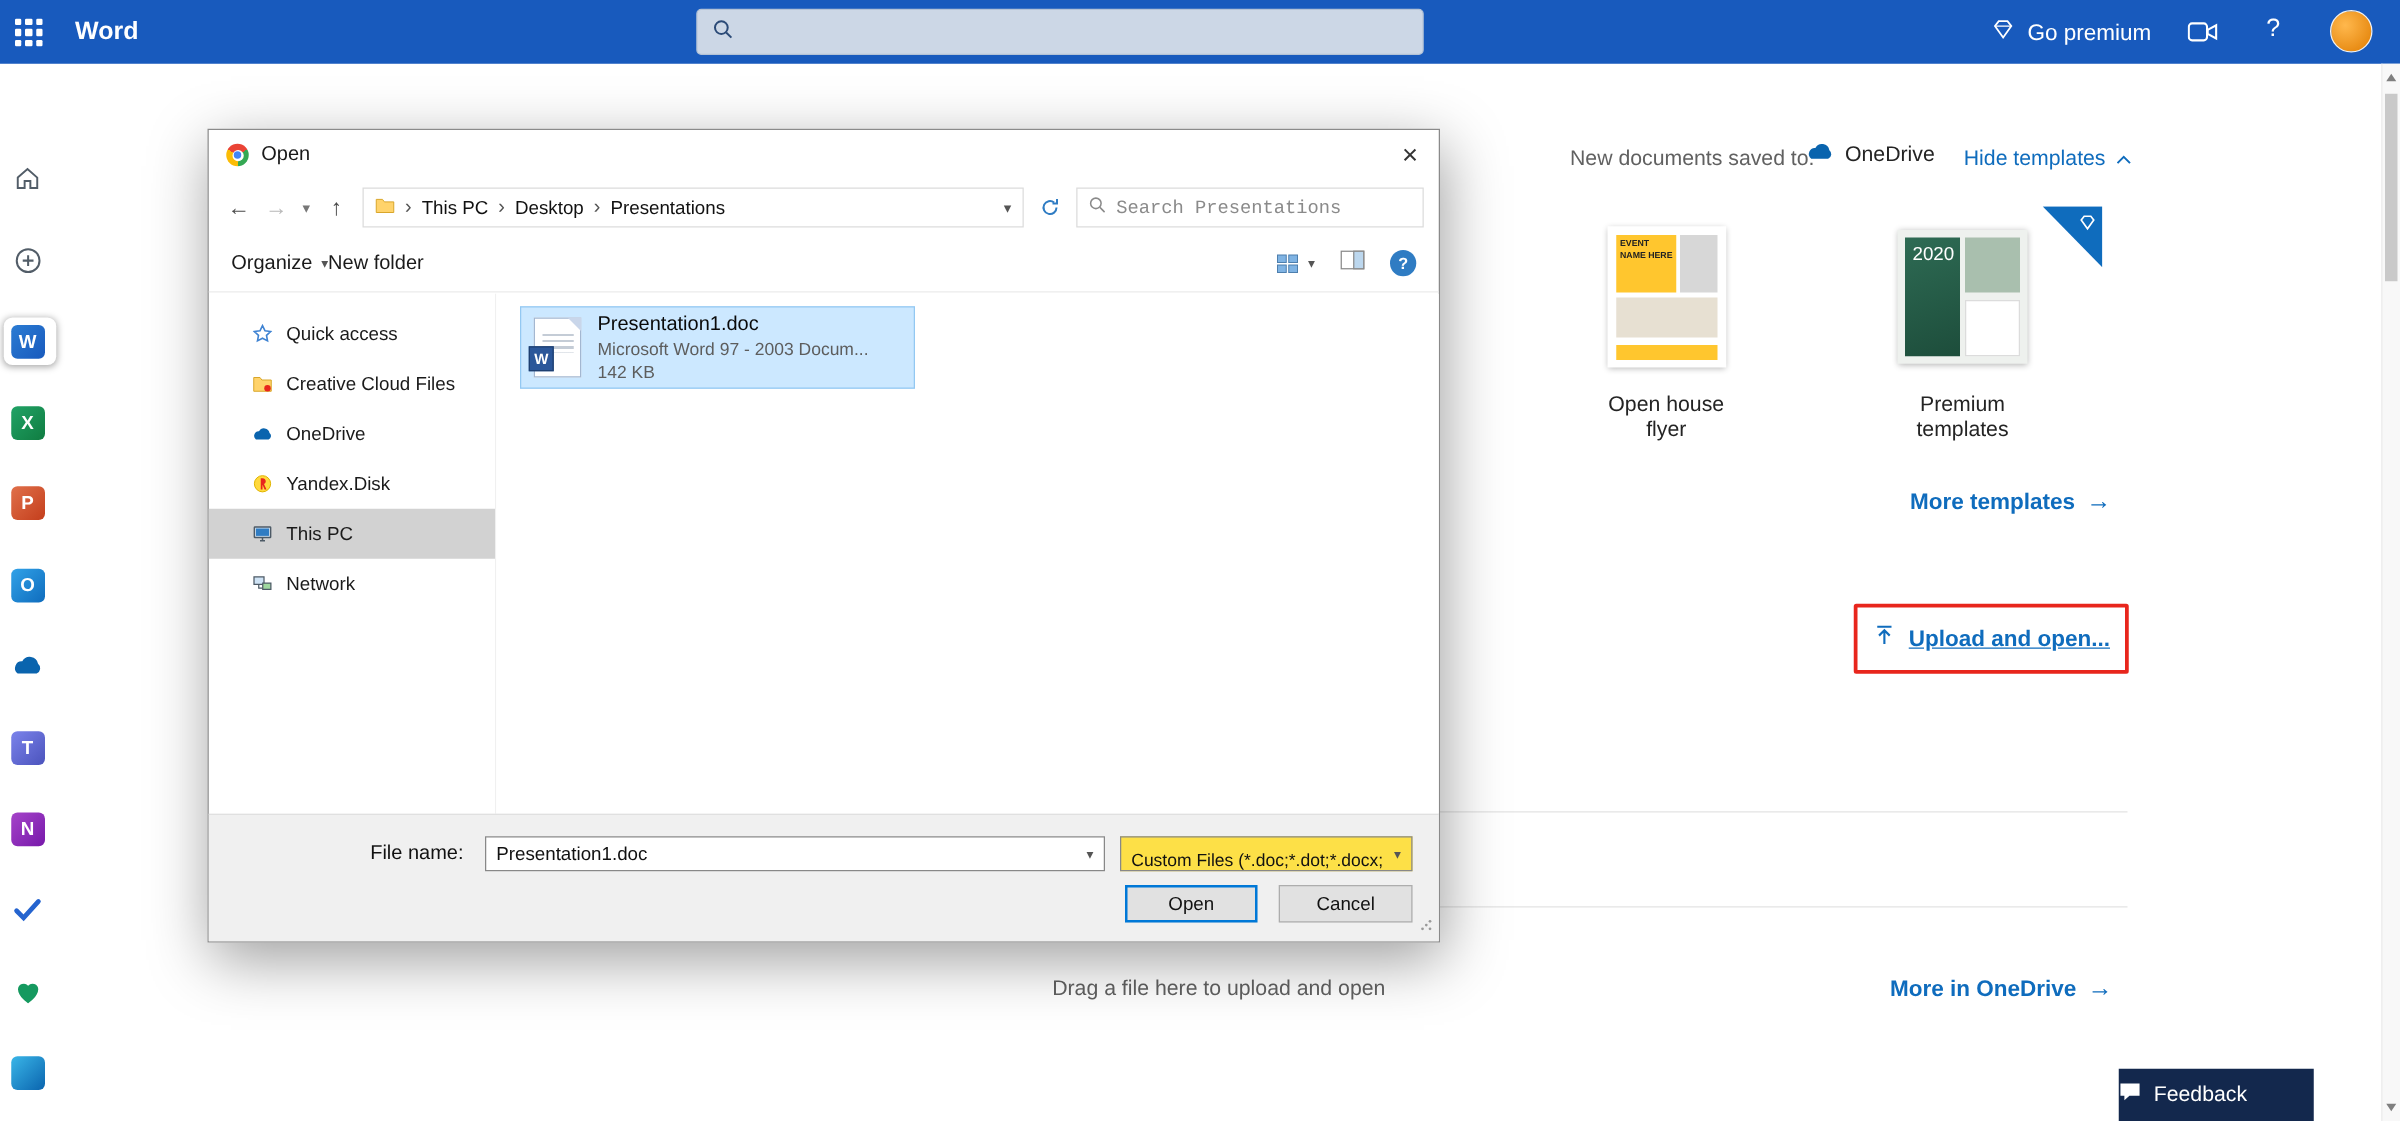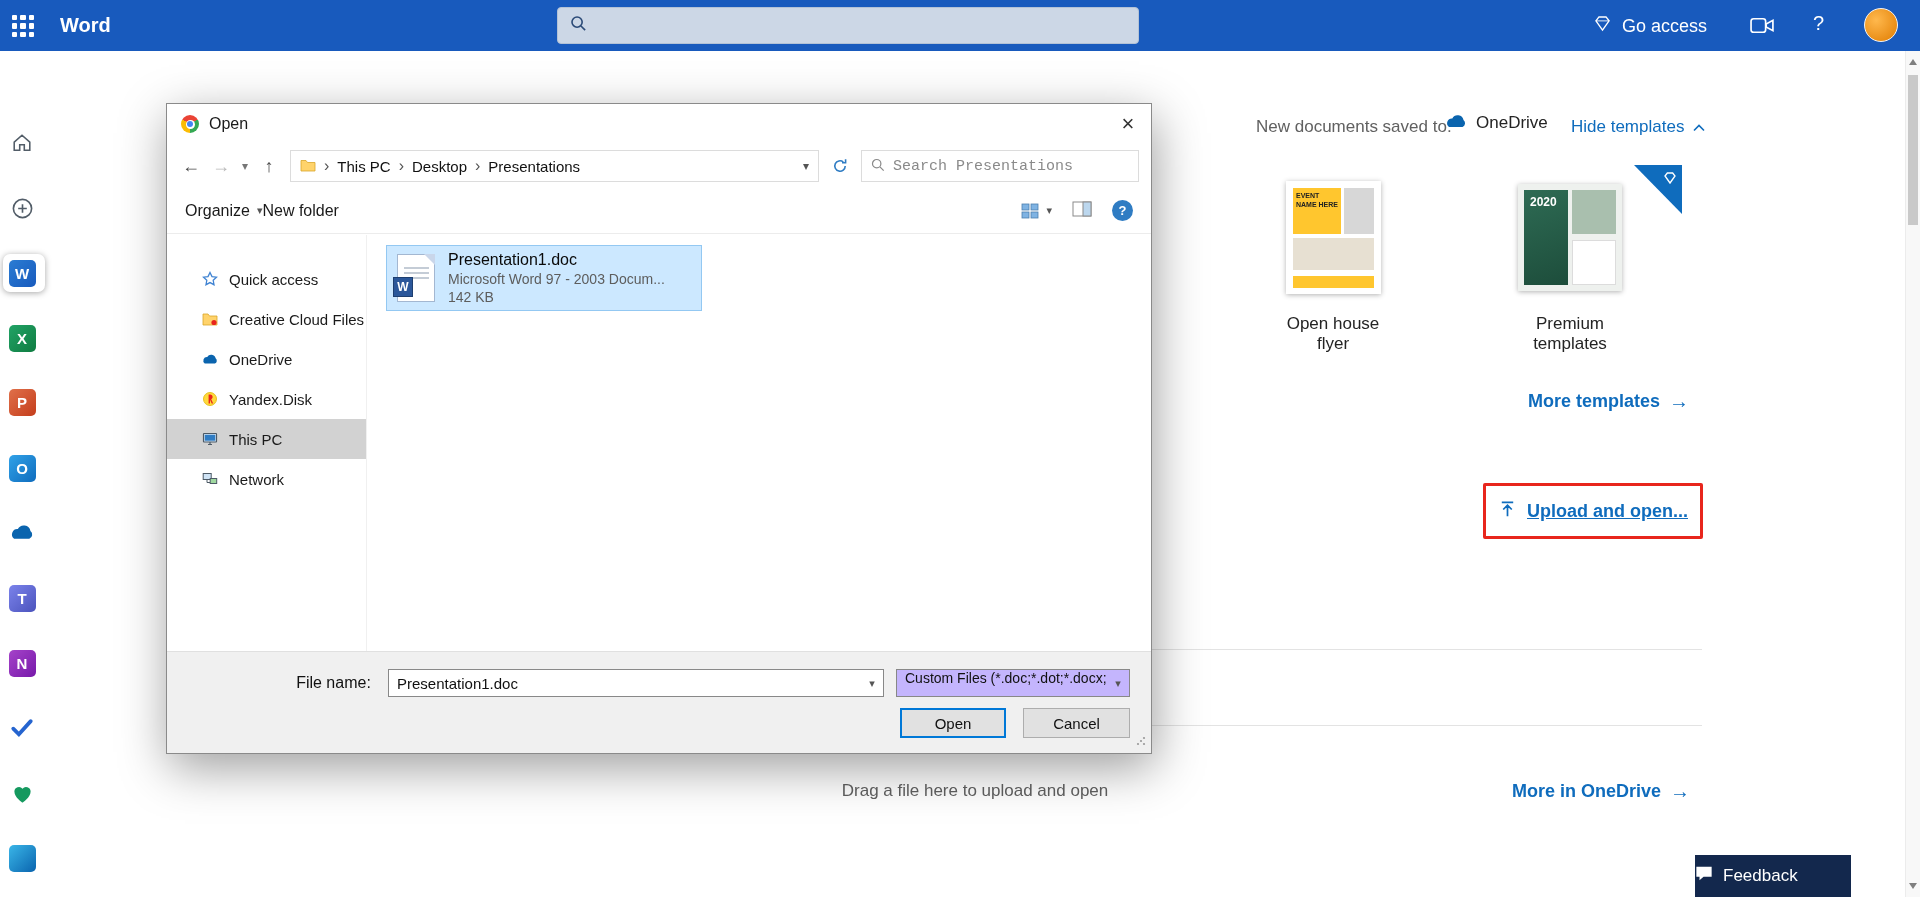--- a/index.html
+++ b/index.html
@@ -60,39 +60,39 @@
   .refresh-btn{width:30px;height:32px;display:flex;align-items:center;justify-content:center}
   .dlg-search{flex:1;height:32px;border:1px solid #dcdcdc;display:flex;align-items:center;padding:0 9px;gap:8px;background:#fff}
   .dlg-search input{border:none;outline:none;background:none;font-size:15px;flex:1;font-family:Liberation Mono, monospace;color:#333;min-width:0}
   .dlg-search input::placeholder{color:#8a8a8a;opacity:1}
   .dlg-toolbar{position:absolute;top:84px;left:0;width:100%;height:46px;display:flex;align-items:center;padding:0 18px;border-bottom:1px solid #ececec;font-size:16px;color:#1a1a1a}
   .tb-item{display:flex;align-items:center;gap:7px}
   .caret{font-size:11px;color:#555}
   .tb-right{margin-left:auto;display:flex;align-items:center;gap:20px}
   .help-circle{width:21px;height:21px;border-radius:50%;background:#2f7cc3;color:#fff;font-size:13px;font-weight:bold;display:flex;align-items:center;justify-content:center}
   .dlg-body{position:absolute;top:131px;left:0;right:0;bottom:102px;display:flex}
-  .dlg-tree{width:200px;border-right:1px solid #f0f0f0;padding-top:24px}
+  .dlg-tree{width:230px;border-right:1px solid #f0f0f0;padding-top:12px}
   .tree-item{height:40px;display:flex;align-items:center;gap:10px;padding-left:34px;font-size:15px;color:#1a1a1a}
   .tree-item.selected{background:#d2d2d2}
   .ticon{width:18px;display:flex;justify-content:center}
   .dlg-files{flex:1;position:relative;background:#fff}
   .file-card{position:absolute;left:19px;top:10px;width:316px;height:66px;background:#cce8ff;border:1px solid #93c8f2;display:flex;align-items:center;padding:0 10px;gap:13px}
   .doc-icon{position:relative;width:38px;height:48px;background:#fff;border:1px solid #a3b7d1;flex:0 0 auto}
   .doc-icon::before{content:"";position:absolute;top:-1px;right:-1px;border-style:solid;border-width:0 11px 11px 0;border-color:transparent #c9d6ea transparent transparent}
   .doc-lines{position:absolute;left:6px;top:9px;width:25px;height:18px;background:repeating-linear-gradient(#fff 0 3px,#c4ccd6 3px 5px)}
   .doc-w{position:absolute;left:-5px;bottom:4px;width:20px;height:20px;background:#2b579a;color:#fff;font-size:12px;font-weight:bold;display:flex;align-items:center;justify-content:center;border:1px solid #1e3f70}
   .file-lines{display:flex;flex-direction:column;gap:2px;min-width:0}
   .file-name{font-size:16px;color:#0a0a0a;white-space:nowrap}
   .file-sub{font-size:14px;color:#5d5d5d;white-space:nowrap}
   .dlg-footer{position:absolute;left:0;bottom:0;width:100%;height:102px;background:#f0f0f0;border-top:1px solid #e0e0e0}
   .fn-label{position:absolute;left:118px;top:22px;width:97px;text-align:center;font-size:16px;color:#111}
   .fn-input{position:absolute;left:221px;top:17px;width:496px;height:28px;background:#fff;border:1px solid #888;display:flex;align-items:center}
   .fn-input input{flex:1;border:none;outline:none;font-size:15px;padding:0 8px;font-family:inherit;color:#111;background:transparent;min-width:0}
   .combo-caret{width:22px;height:100%;display:flex;align-items:center;justify-content:center;color:#555;font-size:11px}
-  .ft-select{position:absolute;left:729px;top:17px;width:234px;height:28px;background:#c4b5fd;border:1px solid #888;display:flex;align-items:flex-start;padding-left:8px;font-size:14px;color:#111;white-space:nowrap}
+  .ft-select{position:absolute;left:729px;top:17px;width:234px;height:28px;background:#fde047;border:1px solid #888;display:flex;align-items:flex-end;padding-left:8px;font-size:14px;color:#111;white-space:nowrap}
   .ft-select .txt{flex:1;overflow:hidden}
   .btn{position:absolute;top:56px;height:30px;font-size:15px;background:#e1e1e1;display:flex;align-items:center;justify-content:center;font-family:inherit;color:#111}
   .btn-open{left:733px;width:106px;border:2px solid #0078d7}
   .btn-cancel{left:856px;width:107px;border:1px solid #adadad}
   .grip{position:absolute;right:5px;bottom:4px}
 </style>
 </head>
 <body>
 
 <header class="topbar">
@@ -112,21 +112,21 @@
     <span><svg width="17" height="17" viewBox="0 0 18 18">
           <circle cx="7.5" cy="7.5" r="5.4" fill="none" stroke="#2b4a77" stroke-width="1.7"></circle>
           <path d="M11.6 11.6 16 16" stroke="#2b4a77" stroke-width="1.7"></path>
         </svg></span>
   </div>
   <div class="go-premium">
     <span><svg width="21" height="21" viewBox="0 0 24 24">
           <path d="M4.5 9 8 4.5h8L19.5 9 12 19.5z" fill="none" stroke="#fff" stroke-width="1.6"></path>
           <path d="M4.5 9h15" stroke="#fff" stroke-width="1"></path>
         </svg></span>
-    <span>Go access</span>
+    <span>Go premium</span>
   </div>
   <span style="position:absolute;left:1750px;top:16px"><svg width="25" height="19" viewBox="0 0 24 18">
         <rect x="1" y="2.5" width="14" height="13" rx="2.5" fill="none" stroke="#fff" stroke-width="1.6"></rect>
         <path d="M15.5 7.5 22 4v10l-6.5-3.5z" fill="none" stroke="#fff" stroke-width="1.6"></path>
       </svg></span>
   <span class="hdr-help">?</span>
   <span class="avatar"></span>
 </header>
 
 <nav class="sidebar">
@@ -203,21 +203,21 @@
       <span style="font-size:7px;font-weight:bold;color:#222;line-height:1.3;display:block">EVENT NAME HERE</span>
     </div>
     <div style="position:absolute;right:7px;top:7px;width:30px;height:46px;background:#d7d7d7"></div>
     <div style="position:absolute;left:7px;top:57px;width:81px;height:32px;background:#e7e0d2"></div>
     <div style="position:absolute;left:7px;bottom:6px;width:81px;height:12px;background:#ffc62e"></div>
   </div>
   <span class="tmpl-label" style="left:1273px;top:314px;width:120px">Open house flyer</span>
 
   <div class="tmpl-card" style="left:1518px;top:184px;width:104px;height:107px;background:#eef1ee">
     <div style="position:absolute;left:6px;top:6px;width:44px;height:95px;background:linear-gradient(160deg,#2e6b54,#1d4d3b)">
-      <span style="display:block;padding:5px 0 0 6px;font-size:12px;font-weight:bold;color:#fff">2020</span>
+      <span style="display:block;padding:5px 0 0 6px;font-size:15px;font-weight:normal;color:#fff">2020</span>
     </div>
     <div style="position:absolute;right:6px;top:6px;width:44px;height:44px;background:#a9bfae"></div>
     <div style="position:absolute;right:6px;bottom:6px;width:44px;height:45px;background:#fff;border:1px solid #dcdcdc"></div>
   </div>
   <div class="ribbon">
     <span style="position:absolute;right:4px;top:5px"><svg width="16" height="16" viewBox="0 0 24 24">
           <path d="M4.5 9 8 4.5h8L19.5 9 12 19.5z" fill="none" stroke="#fff" stroke-width="2"></path>
         </svg></span>
   </div>
   <span class="tmpl-label" style="left:1500px;top:314px;width:140px">Premium templates</span>

